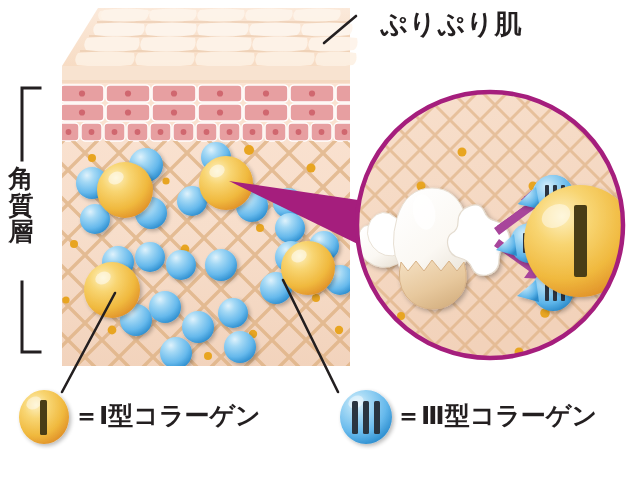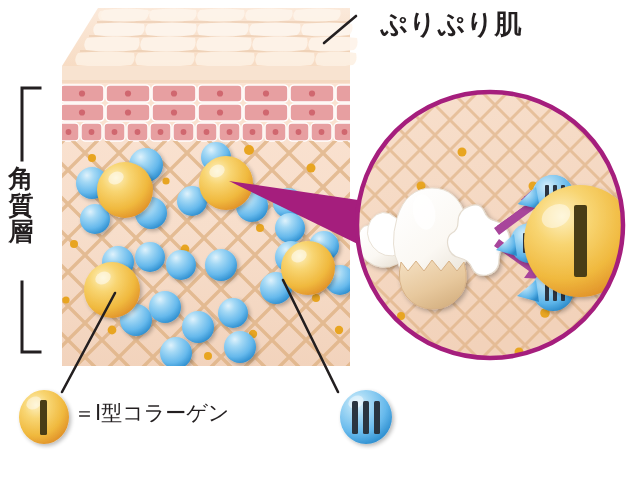--- a/index.html
+++ b/index.html
@@ -23,21 +23,21 @@
   
   #left-label{
     left:4px;top:165px;
     font-size:25px;font-weight:700;color:#231f20;
     line-height:1.06;text-align:center;width:34px;
   }
   #left-label span{display:block;}
 
   
   .legend-text{
-    font-size:21px;font-weight:400;color:#231f20;
+    font-size:25px;font-weight:700;color:#231f20;
     white-space:nowrap;
   }
   #legend1-text{left:74px;top:399px;}
   #legend3-text{left:396px;top:399px;}
   #note{
     left:473px;top:444px;
     font-size:21px;font-weight:700;color:#3b3b3b;
     white-space:nowrap;
   }
 </style>
@@ -439,15 +439,16 @@
   <div class="abs" id="top-label">ぷりぷり肌</div>
 
   <div class="abs" id="left-label">
     <span>角</span>
     <span>質</span>
     <span>層</span>
   </div>
 
   <div class="abs legend-text" id="legend1-text">＝Ⅰ型コラーゲン</div>
 
+  <div class="abs legend-text" id="legend3-text">＝Ⅲ型コラーゲン</div>
 
 
 </div>
 
 </body></html>

